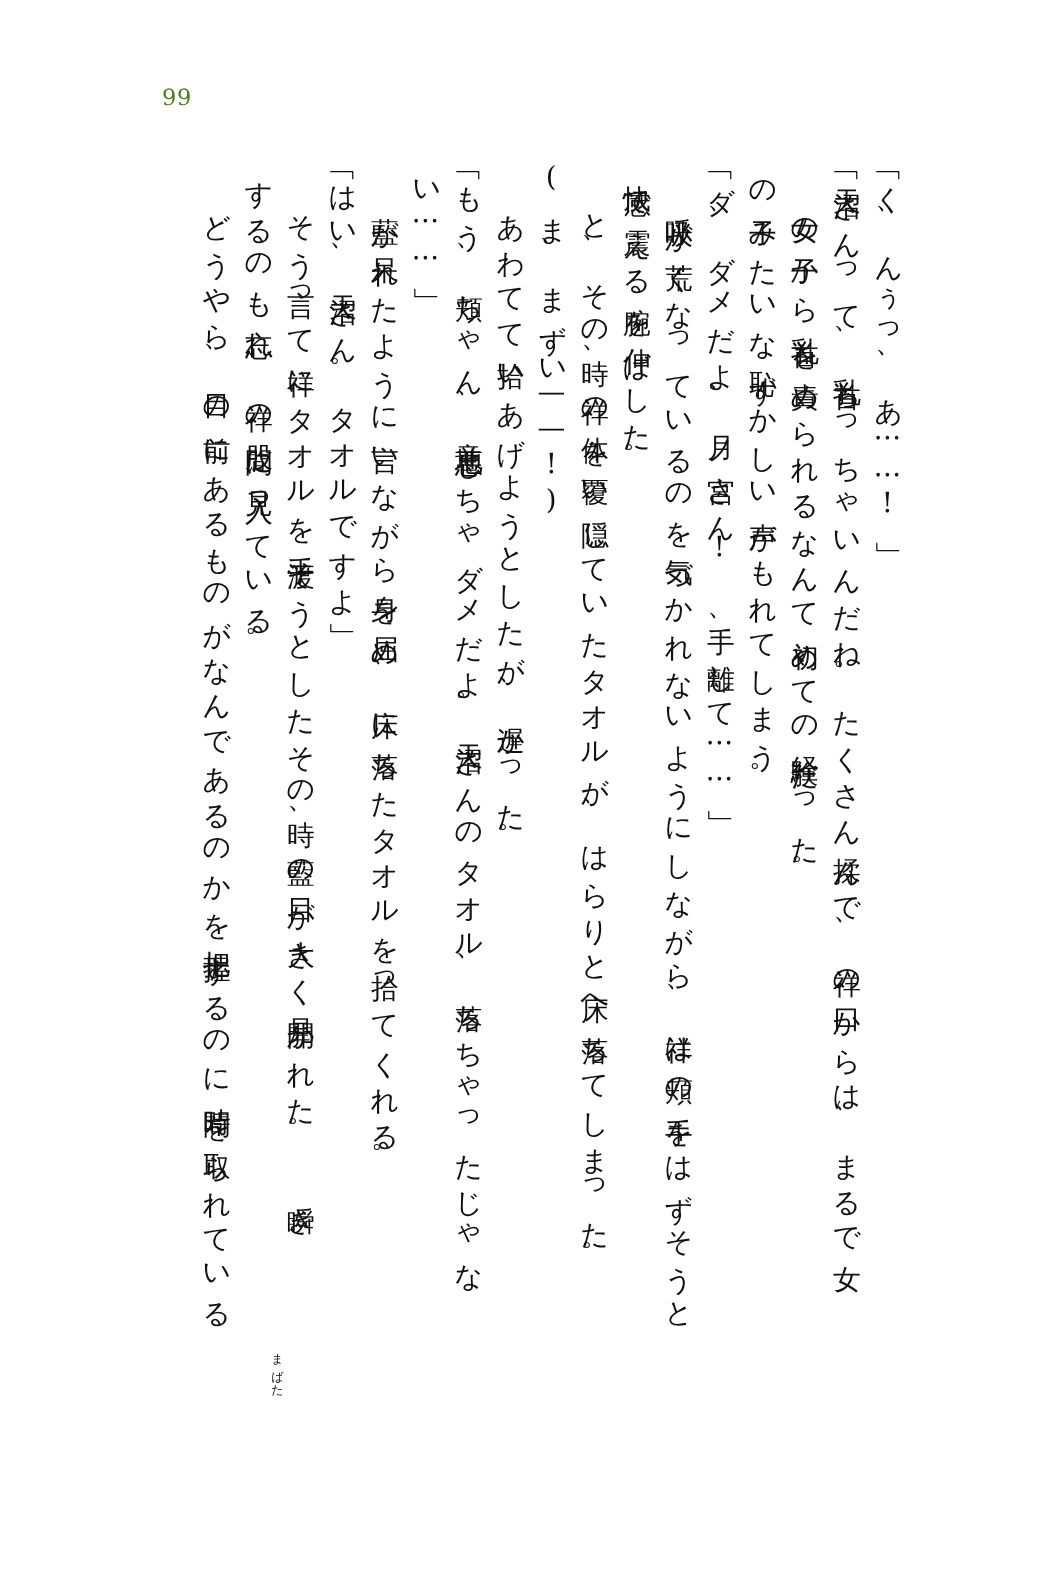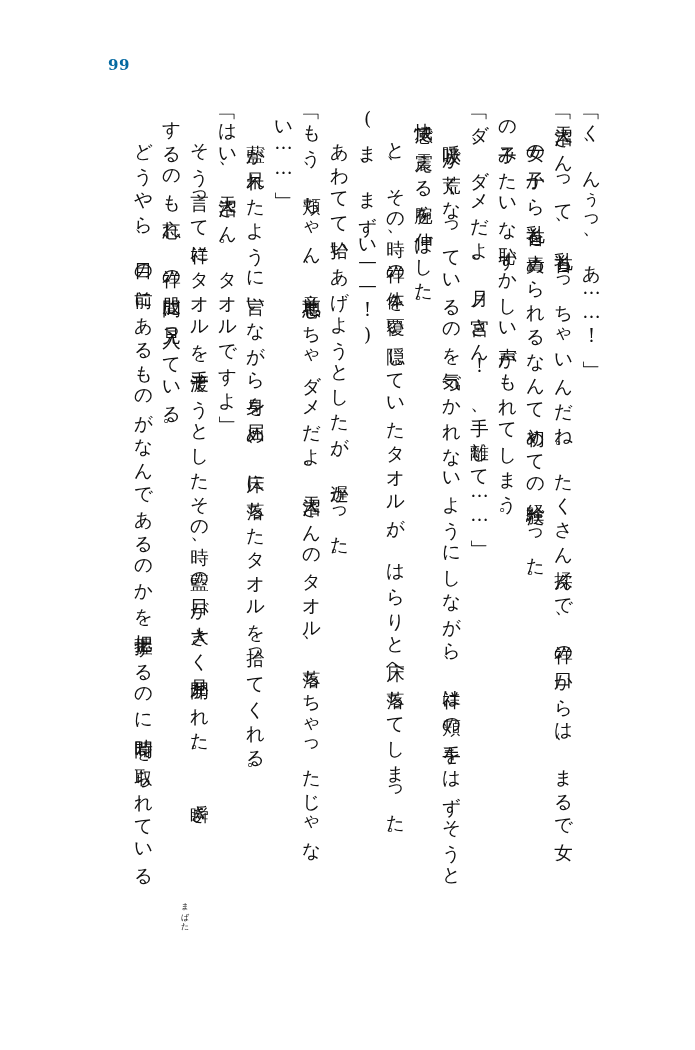--- a/index.html
+++ b/index.html
@@ -19,23 +19,22 @@
     width: 695px;
     height: 1050px;
     background: #ffffff;
   }
   .page-number {
     position: absolute;
     left: 108px;
     top: 56px;
     font-size: 15px;
     font-family: "DejaVu Serif", "Liberation Serif", serif;
-    color: #0369a1;
+    color: #4d7c0f;
     letter-spacing: 0.5px;
-    font-weight: bold;
   }
   .text-block {
     position: absolute;
     top: 108px;
     left: 104px;
     width: 496px;
     height: 862px;
     display: flex;
     flex-direction: row-reverse;
     justify-content: flex-start;

